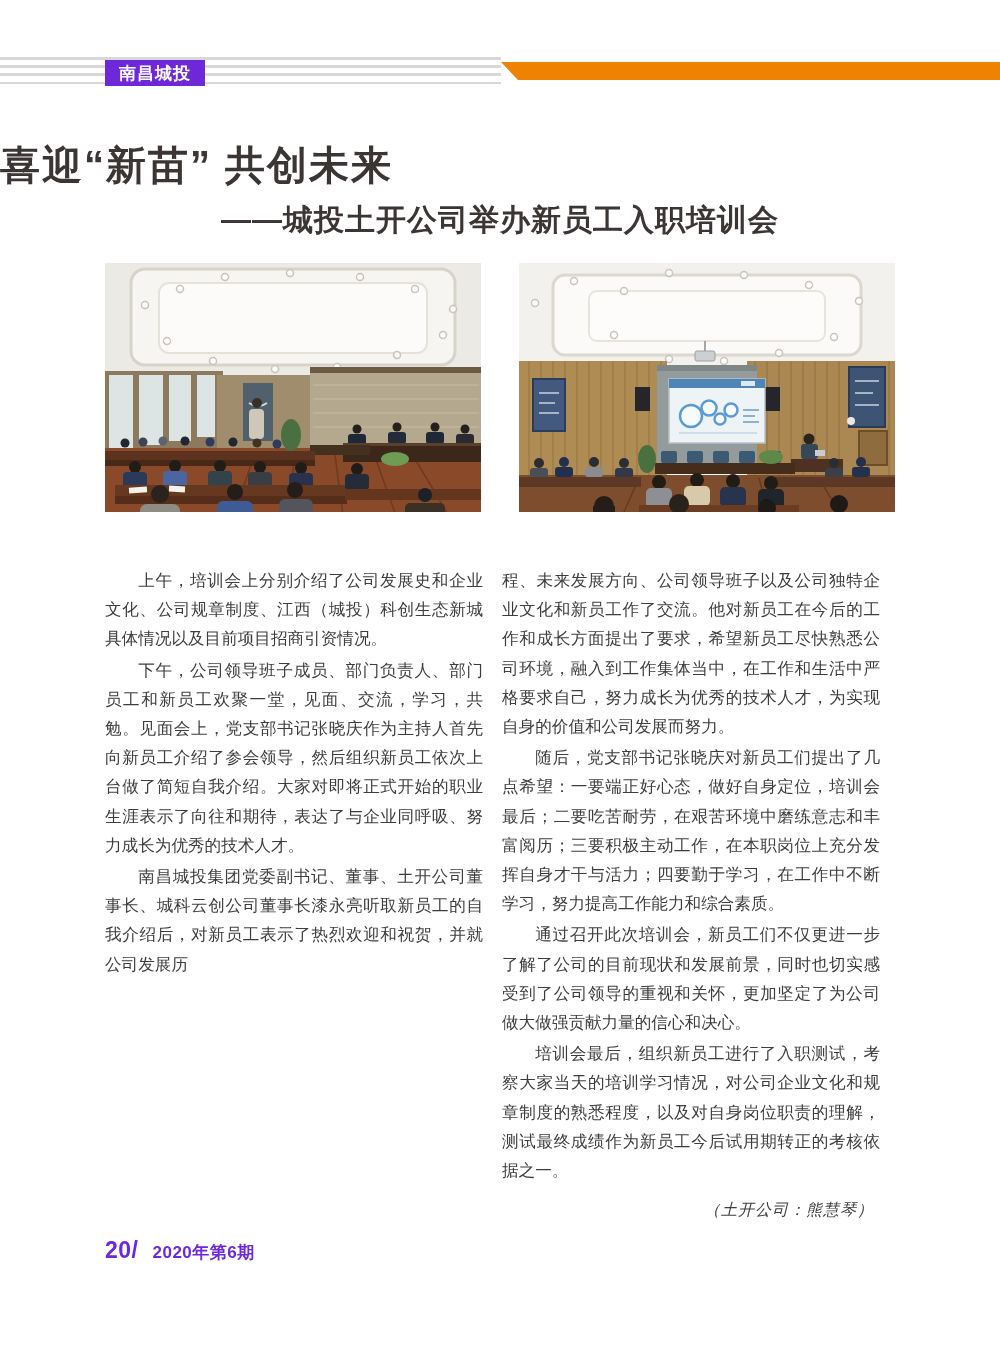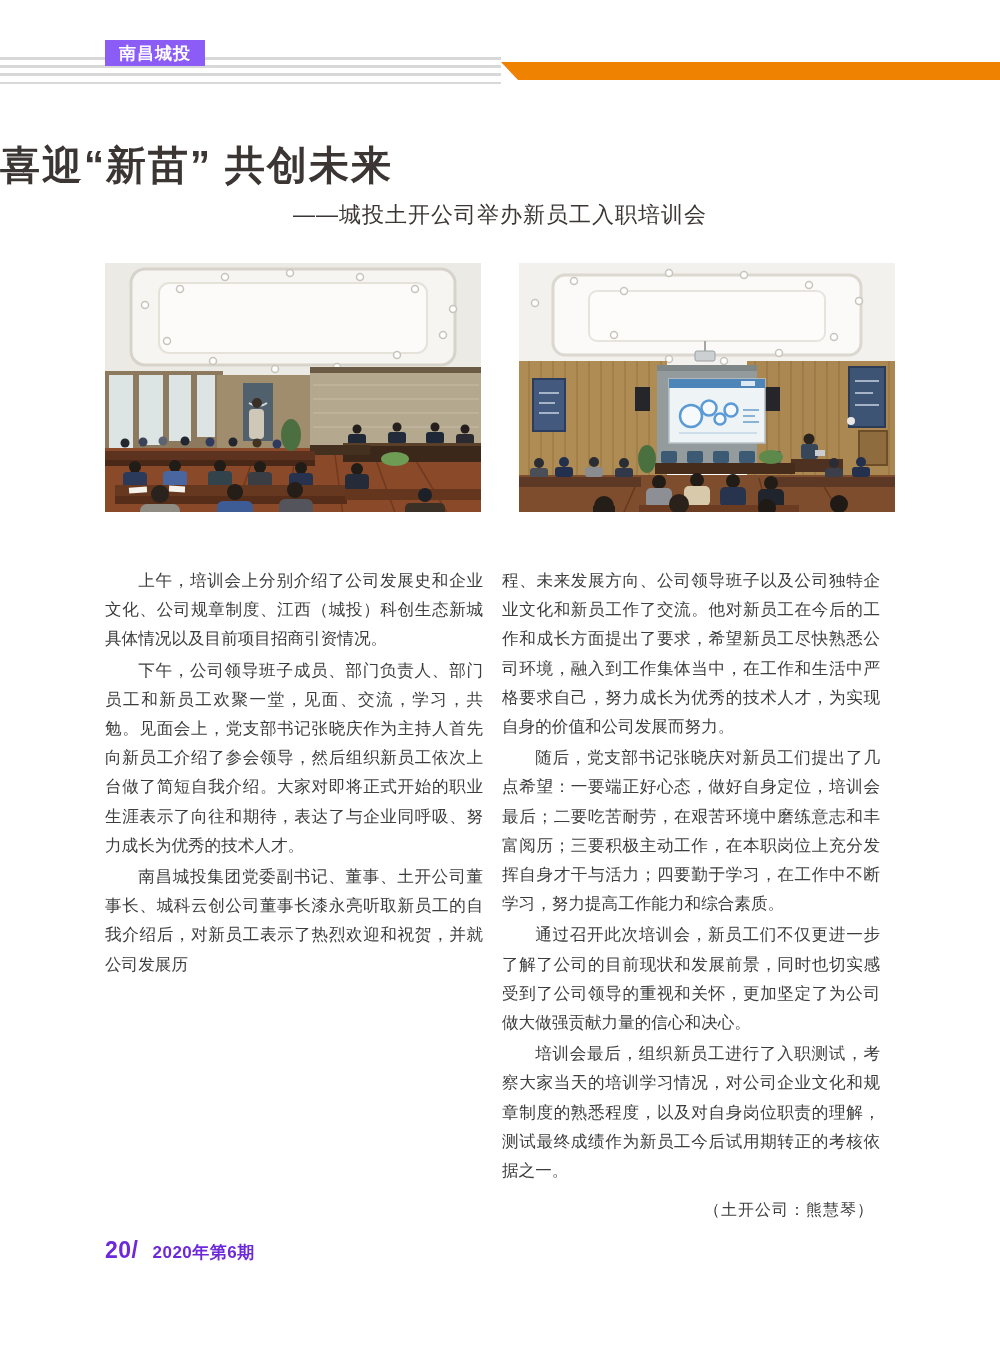--- a/index.html
+++ b/index.html
@@ -6,57 +6,57 @@
   .page{
     position:relative;width:1000px;height:1347px;background:#fff;overflow:hidden;
     font-family:"Liberation Serif", serif;
   }
   
   .header-lines{
     position:absolute;left:0;top:57px;width:501px;height:27px;
     background:repeating-linear-gradient(to bottom,#d8d8d8 0 2.6px,rgba(0,0,0,0) 2.6px 8.2px);
   }
   .header-label{
-    position:absolute;left:105px;top:40px;width:100px;height:26px;
-    background:#8b5cf6;color:#fff;display:flex;align-items:center;justify-content:center;
+    position:absolute;left:105px;top:60px;width:100px;height:26px;
+    background:#6d28d9;color:#fff;display:flex;align-items:center;justify-content:center;
     font-family:"Liberation Sans",sans-serif;font-weight:bold;font-size:17px;letter-spacing:1px;
   }
   .header-bar{
     position:absolute;left:501px;top:62px;width:499px;height:18px;background:#ef8200;
     clip-path:polygon(0 0,499px 0,499px 18px,17px 18px);
   }
   
   .title{
     position:absolute;left:0;top:138px;width:1000px;text-align:left;
     font-family:"Liberation Sans",sans-serif;font-weight:800;font-size:40px;
     color:#3b3634;letter-spacing:2px;
   }
   .subtitle{
     position:absolute;left:0;top:200px;width:1000px;text-align:center;
-    font-family:"Liberation Sans",sans-serif;font-weight:normal;font-size:22px;
+    font-family:"Liberation Sans",sans-serif;font-weight:bold;font-size:30px;
     color:#3b3634;letter-spacing:1px;
   }
   
   .photo{position:absolute;top:263px;width:376px;height:249px;overflow:hidden;text-align:right;}
   .photo.left{left:105px;}
   .photo.right{left:519px;}
   .photo svg{display:block;}
   
   .col{
     position:absolute;top:566px;width:378px;
     font-size:16.6px;line-height:29.2px;color:#3d3d3d;text-align:justify;
     font-family:"Liberation Serif",serif;
   }
   .col.left{left:105px;}
   .col.right{left:502px;}
   .col p{margin:0 0 2px 0;text-indent:2em;}
   .col p.cont{text-indent:0;}
   .byline{
     margin-top:10px;text-align:right;padding-right:6px;
-    font-size:16px;color:#3d3d3d;letter-spacing:1px;
+    font-style:italic;font-size:16px;color:#3d3d3d;letter-spacing:1px;
   }
   
   .footer{
     position:absolute;left:105px;top:1237px;display:flex;align-items:baseline;
     font-family:"Liberation Sans",sans-serif;color:#6d28d9;
   }
   .footer .pageno{font-size:23px;font-weight:bold;letter-spacing:0.5px;}
   .footer .issue{font-size:17px;font-weight:bold;margin-left:14px;letter-spacing:0.5px;}
 </style>
 </head>

